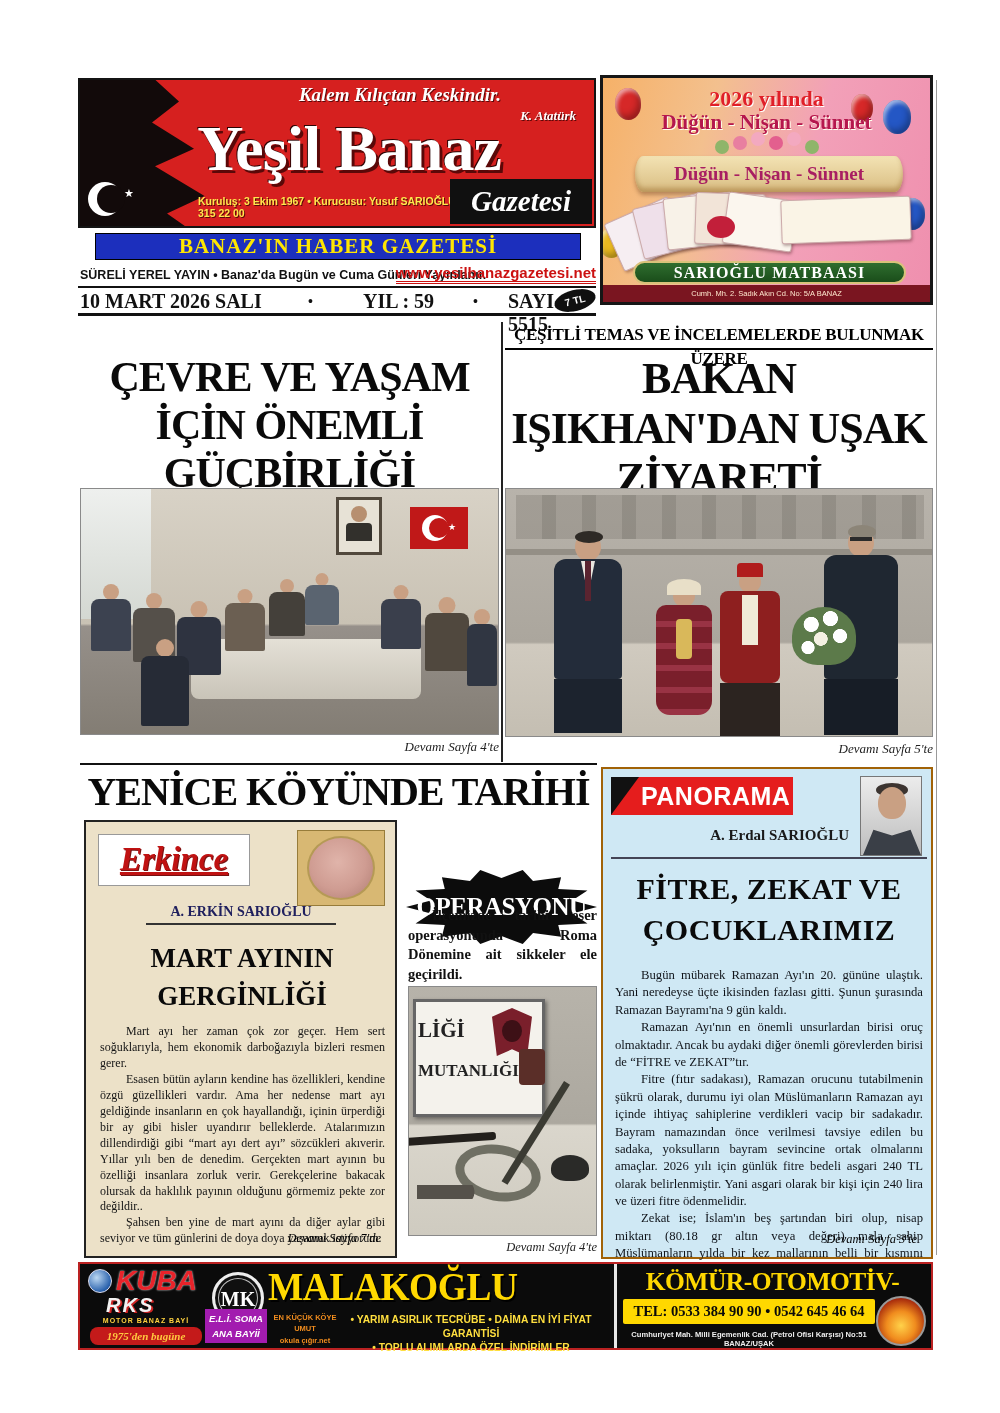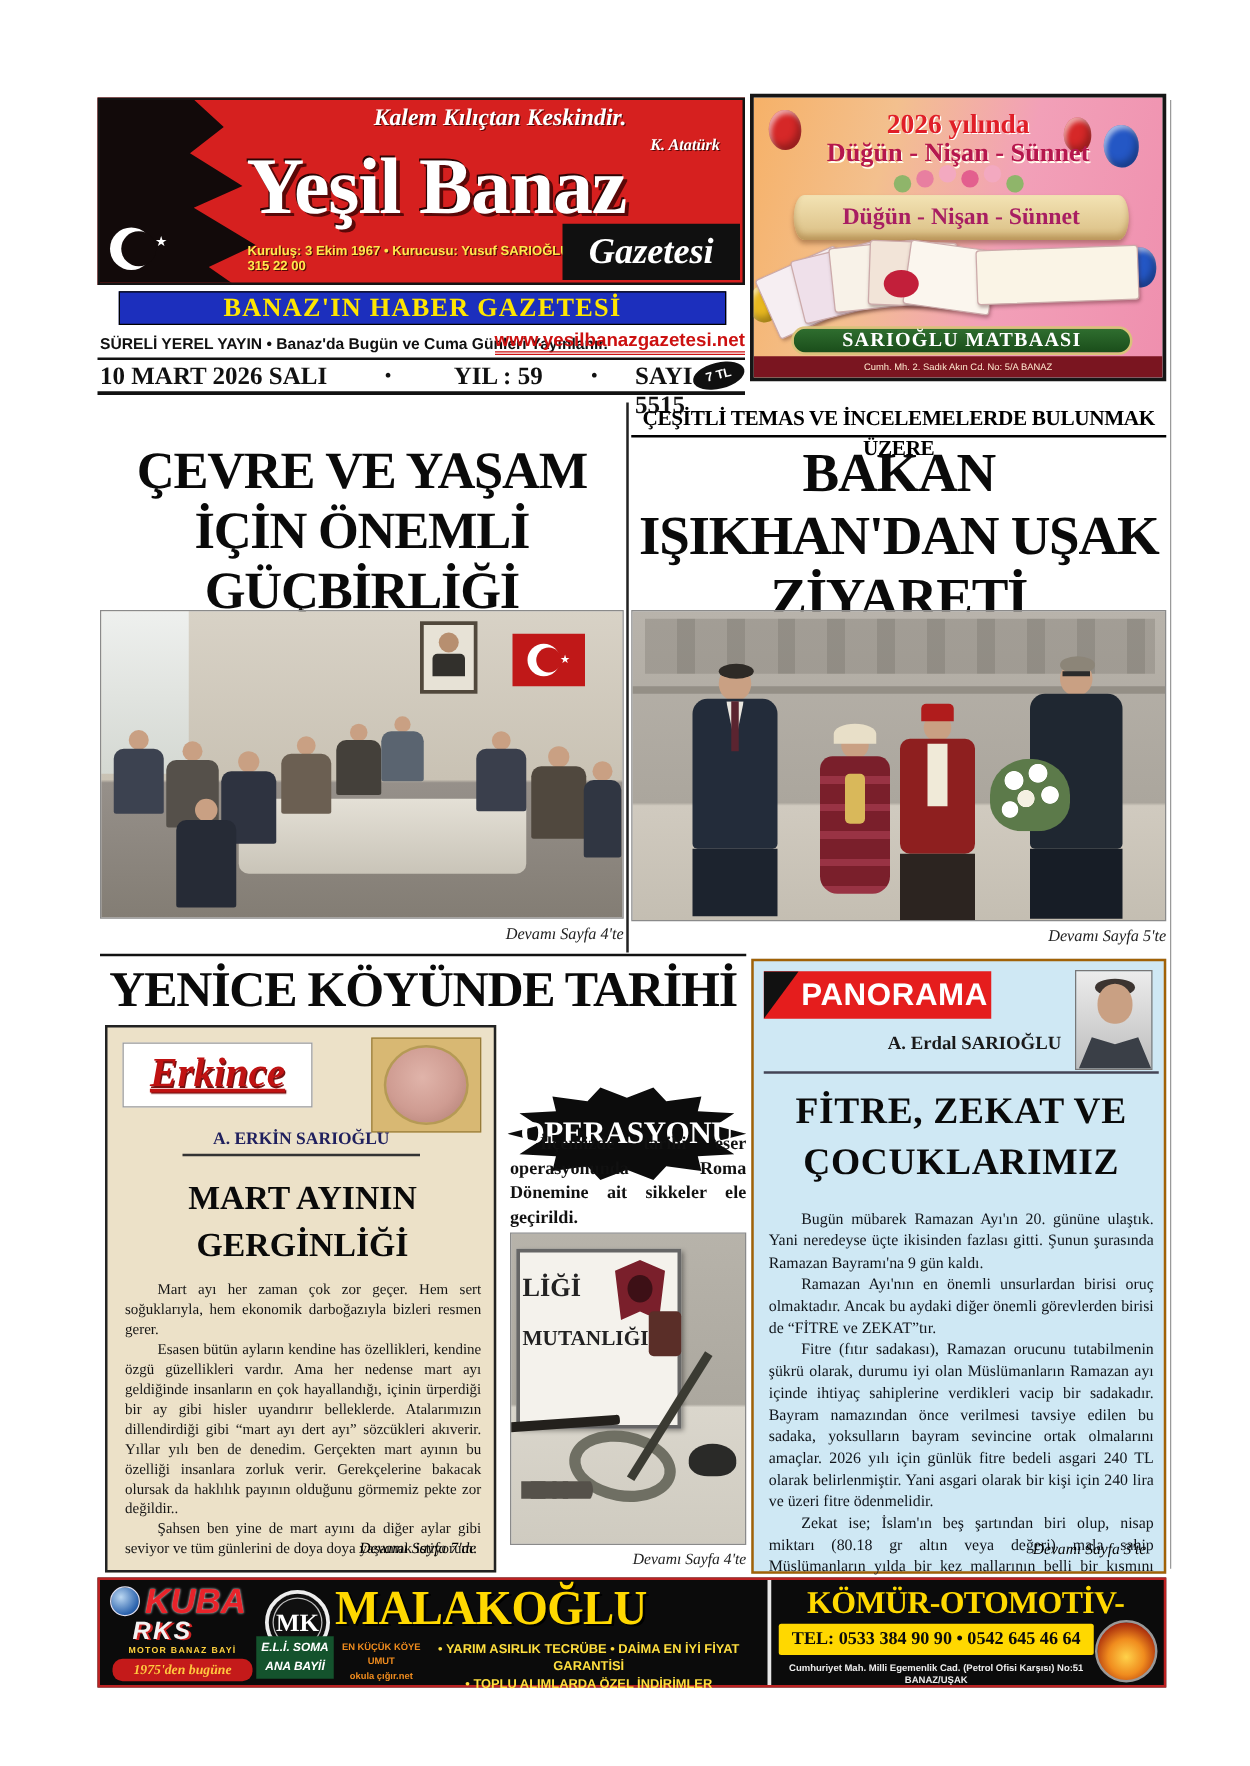--- a/index.html
+++ b/index.html
@@ -80,21 +80,21 @@
   .erk-body { position:absolute; left:14px; top:202px; width:285px; font-size:12px; line-height:1.33; text-align:justify; color:#151515; }
   .erk-body p { text-indent:26px; }
   .erk-cont { position:absolute; right:14px; bottom:10px; font-style:italic; font-size:12.5px; }
 
   .burst-wrap { left:406px; top:869px; width:191px; height:76px;text-decoration:underline; }
   .burst-text { position:absolute; left:0; top:0; width:100%; height:100%; color:#fff; font-weight:900; font-size:25px; text-align:center; line-height:76px; letter-spacing:-0.5px; }
   .op-lead { left:408px; top:906px; width:189px; font-weight:bold; font-size:14.5px; line-height:1.36; text-align:justify; color:#111; }
   .op-lead p { text-indent:24px; }
 
   .photo3 { left:408px; top:986px; width:189px; height:250px; background:linear-gradient(#b7b3aa 0%,#aca89f 55%,#dad6cc 56%,#cfcbc0 100%); }
-  .sign { position:absolute; left:4px; top:12px; width:132px; height:144px; background:#f4f2ec; border:3px solid #666; box-shadow:2px 2px 4px rgba(0,0,0,.4); overflow:hidden; }
+  .sign { position:absolute; left:4px; top:12px; width:132px; height:118px; background:#f4f2ec; border:3px solid #666; box-shadow:2px 2px 4px rgba(0,0,0,.4); overflow:hidden; }
   .sign .l1 { margin:16px 0 0 2px; font-weight:900; font-size:21px; color:#222; }
   .sign .l2 { margin:18px 0 0 2px; font-weight:900; font-size:17px; color:#222; }
   .emblem { position:absolute; right:10px; top:6px; width:40px; height:48px; background:#7a1f2b;
             clip-path:polygon(50% 0,100% 18%,88% 100%,50% 86%,12% 100%,0 18%); }
   .emblem::after { content:""; position:absolute; left:10px; top:12px; width:20px; height:22px; background:#3d1016; border-radius:50%; }
 
   .panorama { left:601px; top:767px; width:332px; height:492px; background:#cfe8f4; border:2px solid #a16207; }
   .pan-banner { position:absolute; left:8px; top:8px; width:182px; height:38px; background:#e51d1d; color:#fff;
                 font-family:"Liberation Sans",sans-serif; font-weight:900; font-size:25px; line-height:38px; padding-left:30px; letter-spacing:0.5px; }
   .pan-fold { position:absolute; left:8px; top:8px; width:28px; height:38px; background:#111; clip-path:polygon(0 0,100% 0,0 100%); }
@@ -111,21 +111,21 @@
 
   
   .strip { left:78px; top:1262px; width:855px; height:88px; background:#0b0b0b; border:2px solid #bb2222; }
   .kuba-logo { position:absolute; left:8px; top:5px; width:24px; height:24px; border-radius:50%; background:radial-gradient(circle at 35% 35%, #bcd8f2, #2a62ad 70%, #123a70); border:1px solid #dde; }
   .kuba-txt { position:absolute; left:36px; top:1px; color:#e8232a; font-weight:900; font-style:italic; font-size:28px; font-family:"Liberation Sans",sans-serif; text-shadow:0 0 2px #fff; }
   .rks-txt { position:absolute; left:26px; top:30px; color:#f2f2f2; font-weight:900; font-style:italic; font-size:20px; font-family:"Liberation Sans",sans-serif; text-shadow:2px 1px 0 #c22; letter-spacing:2px; }
   .motor-txt { position:absolute; left:6px; top:53px; width:120px; text-align:center; color:#ffd23f; font-weight:bold; font-size:7px; font-family:"Liberation Sans",sans-serif; letter-spacing:1px; }
   .since-box { position:absolute; left:10px; top:63px; width:112px; height:18px; background:#c41a1a; border-radius:8px; color:#ffc93f; font-style:italic; font-weight:bold; font-size:11px; text-align:center; line-height:18px; }
   .mk-circle { position:absolute; left:132px; top:8px; width:52px; height:52px; border-radius:50%; background:#101010; border:3px solid #eee; box-shadow:inset 0 0 0 3px #101010, inset 0 0 0 4px #bbb; color:#fff; font-weight:900; font-size:20px; text-align:center; line-height:48px; }
   .malak { position:absolute; left:188px; top:0px; width:330px; color:#ffd800; font-weight:900; font-size:39px; letter-spacing:-0.5px; transform:scaleX(0.96); transform-origin:left; text-shadow:2px 2px 0 #000; }
-  .eli-box { position:absolute; left:125px; top:45px; width:62px; height:34px; background:#14532d; color:#fff; font-weight:900; font-style:italic; font-size:9.5px; text-align:center; line-height:1.6; font-family:"Liberation Sans",sans-serif; padding-top:2px; }
+  .eli-box { position:absolute; left:125px; top:45px; width:62px; height:34px; background:#a21caf; color:#fff; font-weight:900; font-style:italic; font-size:9.5px; text-align:center; line-height:1.6; font-family:"Liberation Sans",sans-serif; padding-top:2px; }
   .small-orange { position:absolute; left:191px; top:48px; width:68px; color:#f08c1e; font-weight:900; font-size:7.5px; text-align:center; line-height:1.5; font-family:"Liberation Sans",sans-serif; }
   .features { position:absolute; left:262px; top:49px; width:258px; color:#ffdf3f; font-weight:900; font-size:10.3px; text-align:center; line-height:1.35; font-family:"Liberation Sans",sans-serif; }
   .strip-div { position:absolute; left:534px; top:0; width:3px; height:84px; background:#e8e8e8; }
   .komur-title { position:absolute; left:540px; top:3px; width:305px; color:#ffd800; font-weight:900; font-size:25.5px; text-align:center; letter-spacing:-0.5px; }
   .tel-box { position:absolute; left:543px; top:35px; width:252px; height:25px; background:#ffd800; color:#0a0a0a; font-weight:900; font-size:14.5px; text-align:center; line-height:25px; border-radius:2px; }
   .strip-addr { position:absolute; left:543px; top:66px; width:252px; color:#eee; font-weight:bold; font-size:7.6px; text-align:center; font-family:"Liberation Sans",sans-serif; }
   .fire { position:absolute; right:5px; top:32px; width:50px; height:50px; border-radius:50%; border:2px solid #999; background:radial-gradient(circle at 50% 60%, #ffd24a 0%, #f08c1e 40%, #a72a0c 75%, #4d0d05 100%); }
 
   .edge-r { left:936px; top:80px; width:1px; height:1175px; background:#9a9a9a; }
 

